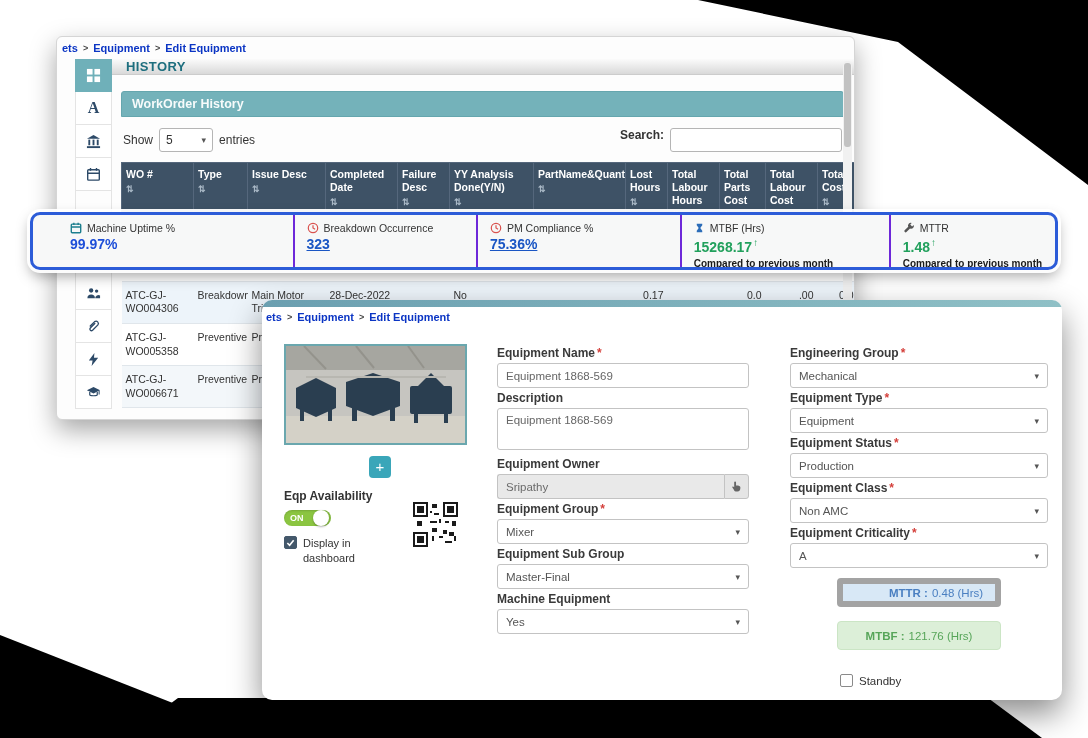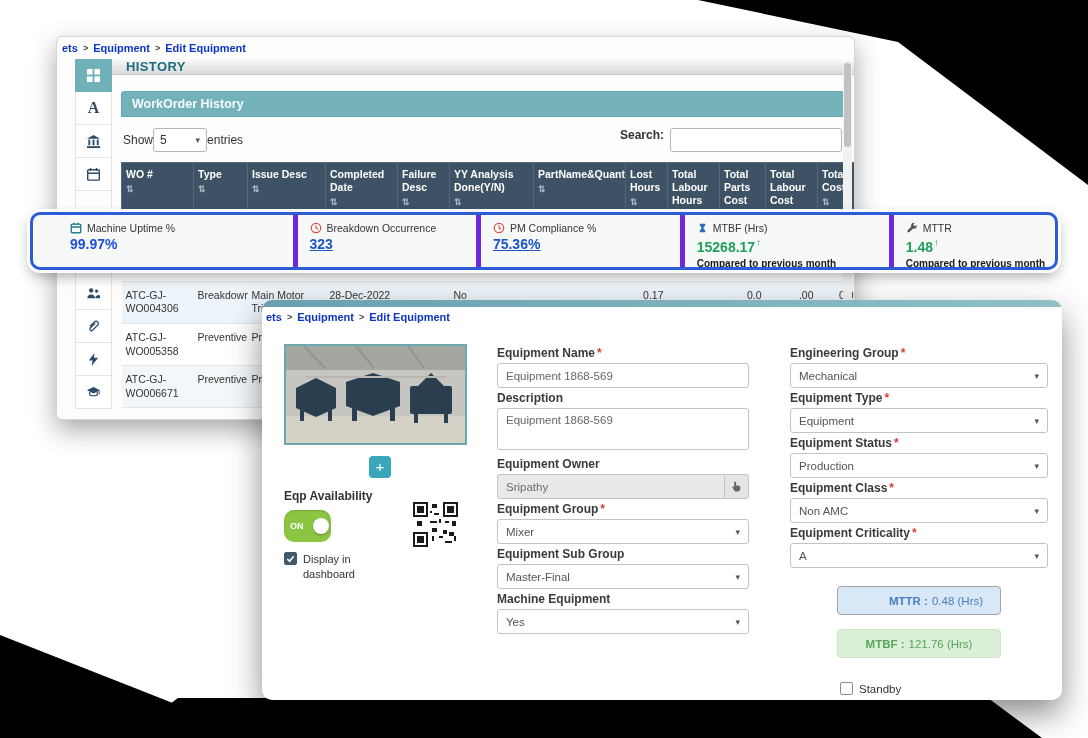--- a/index.html
+++ b/index.html
@@ -28,21 +28,21 @@
   .sb-cell.active { background:#6fb0b9; border-color:#6fb0b9; }
   .sb-gap { height:86px; border-left:1px solid #e4e4e4; border-right:1px solid #e4e4e4; }
   .sb-letter { font-size:16px; font-weight:bold; color:#2d4a68; font-family:"Liberation Serif", serif; }
   .bw-main { flex:1; display:flex; flex-direction:column; min-width:0; }
   .history-band { height:26px; background:linear-gradient(#fbfbfb,#d9d9d9); border-bottom:1px solid #cccccc;
     display:flex; align-items:center; padding-left:14px; font-size:13px; font-weight:bold; color:#1d6e7e; letter-spacing:.4px; }
   .panel-wrap { padding:16px 10px 0 9px; }
   .panel-header { height:26px; background:#74b2ba; border:1px solid #65a6ae; border-radius:3px 3px 0 0;
     display:flex; align-items:center; padding-left:10px; font-size:12.5px; font-weight:bold; color:#f7fbfb; }
   .controls { display:flex; justify-content:space-between; align-items:center; padding:11px 2px 10px 2px; }
-  .show-group { display:flex; align-items:center; font-size:12px; color:#333; }
+  .show-group { display:flex; align-items:center; gap:6px; font-size:12px; color:#333; }
   .mini-select { width:54px; height:24px; border:1px solid #b5b5b5; border-radius:3px; background:#fff;
     display:flex; align-items:center; justify-content:space-between; padding:0 6px; font-size:12px; color:#333; cursor:pointer; }
   .search-group { display:flex; align-items:flex-start; gap:6px; font-size:12px; font-weight:bold; color:#333; }
   .search-input { width:172px; height:24px; border:1px solid #b5b5b5; border-radius:3px; font-size:12px; padding:0 6px; }
 
   table.wo { width:100%; border-collapse:collapse; table-layout:fixed; font-size:10.5px; }
   table.wo thead th { background:#3e5266; color:#fff; text-align:left; vertical-align:top; padding:5px 4px;
     border:1px solid #55677c; line-height:1.25; font-weight:bold; cursor:pointer; overflow:hidden; }
   .sort { display:block; color:#a9b8c6; font-size:9px; margin-top:3px; }
   table.wo tbody td { padding:7px 4px; border-bottom:1px solid #e0e6eb; color:#333; vertical-align:top; overflow:hidden; line-height:1.3; }
@@ -55,41 +55,41 @@
 
   .vscroll { position:absolute; right:2px; top:24px; width:9px; height:350px; background:#f1f1f1; border-radius:4px; }
   .vthumb { position:absolute; top:2px; left:1px; width:7px; height:84px; background:#c2c2c2; border-radius:3px; cursor:grab; }
 
   
   #kpi-bar { position:absolute; left:30px; top:212px; width:1028px; height:58px; z-index:3;
     background:#f7f8f8; border:3px solid #2c5cd8; border-radius:10px;
     box-shadow:0 0 0 3px rgba(255,255,255,.95), 0 6px 14px rgba(0,0,0,.35);
     display:flex; align-items:stretch; overflow:hidden; }
   .kpi { padding:7px 12px 5px 12px; display:flex; flex-direction:column; justify-content:flex-start; gap:3px; min-width:0;margin-left:25px; }
-  .kpi + .kpi { border-left:5px solid #6d28d9; }
+  .kpi + .kpi { border-left:2px solid #6d28d9; }
   .ktop { display:flex; align-items:center; gap:5px; font-size:10.5px; color:#333; white-space:nowrap; }
   .kval { font-size:14px; font-weight:bold; line-height:1.1; }
   .kval.teal { color:#1d4ed8; }
   .kval.link { color:#1a56c4; text-decoration:underline; cursor:pointer; }
   .kval.green { color:#21a05c; }
   .arrow { color:#21a05c; font-size:10px; vertical-align:super; margin-left:1px; }
   .knote { font-size:10px; font-weight:bold; color:#1a1a1a; white-space:nowrap; }
 
   
   #front-window { position:absolute; left:262px; top:300px; width:800px; height:400px; background:#fff;
     border-radius:10px; box-shadow:0 14px 32px rgba(0,0,0,.45); z-index:2; overflow:hidden; }
   .fw-topstrip { height:7px; background:linear-gradient(90deg,#6b9fb0,#8fc0c6); }
   .fw-crumbs { height:20px; padding-left:4px; display:flex; align-items:center; }
 
   .col-left { position:absolute; left:22px; top:44px; width:192px; }
   .photo-frame { width:183px; height:101px; border:2px solid #6aa7ae; background:#c6c5c0; }
   .add-btn { width:22px; height:22px; margin:11px auto 0 auto; background:#3aa6b9; color:#fff; border:none;
     border-radius:4px; font-size:15px; line-height:20px; text-align:center; cursor:pointer; display:block; }
   .avail-label { margin-top:11px; font-size:12px; font-weight:bold; color:#333; }
-  .toggle { margin-top:7px; width:47px; height:32px; border-radius:10px; background:#8bc541;
+  .toggle { margin-top:7px; width:47px; height:16px; border-radius:10px; background:#8bc541;
     display:flex; align-items:center; justify-content:space-between; padding:0 2px 0 6px; cursor:pointer;
     box-shadow:inset 0 1px 2px rgba(0,0,0,.15); }
   .on-text { color:#fff; font-size:9px; font-weight:bold; }
   .knob { width:16px; height:16px; background:#fff; border-radius:50%; box-shadow:0 1px 2px rgba(0,0,0,.3); }
   .check-row { margin-top:10px; display:flex; gap:6px; align-items:flex-start; font-size:11px; color:#333; width:86px; line-height:1.35; cursor:pointer; }
   .cb { width:13px; height:13px; flex:0 0 13px; border:1px solid #8a8a8a; background:#fff; display:flex; align-items:center; justify-content:center; border-radius:2px; }
   .cb.checked { background:#44586b; border-color:#44586b; }
   .qr { position:absolute; left:151px; top:202px; width:45px; height:45px; }
 
   .col-mid { position:absolute; left:235px; top:46px; width:252px; }
@@ -104,21 +104,21 @@
   .select { width:100%; height:25px; border:1px solid #c3c3c3; border-radius:3px; background:#fff;
     display:flex; align-items:center; justify-content:space-between; padding:0 8px; font-size:11.5px; color:#555; cursor:pointer; }
   .chev { color:#555; font-size:9px; }
   .input-group { display:flex; width:100%; }
   .input-group .tinput { border-radius:3px 0 0 3px; border-right:none; }
   .pick-btn { width:28px; height:25px; border:1px solid #c3c3c3; border-radius:0 3px 3px 0; background:#e5e5e5; cursor:pointer;
     display:flex; align-items:center; justify-content:center; }
 
   .metric-box { width:164px; height:29px; margin:0 auto; border-radius:4px; display:flex; align-items:center; justify-content:center;
     gap:4px; font-size:11.5px; }
-  .metric-box.mttr { margin-top:18px; background:#d8e8f6; border:1px solid #a3a3a3; color:#4a7fc1;padding-left:34px; }
+  .metric-box.mttr { margin-top:10px; background:#d8e8f6; border:6px solid #a3a3a3; color:#4a7fc1;padding-left:34px; }
   .metric-box.mtbf { margin-top:14px; background:#dcefd8; border:1px solid #cbe5c5; color:#57a559; }
   .mlabel { font-weight:bold; }
   .standby { margin-top:24px; margin-left:50px; display:flex; align-items:center; gap:6px; font-size:11.5px; color:#333; cursor:pointer; }
 </style>
 </head>
 <body>
 
 <div id="stage">
 
   <div class="bg-poly" id="poly-topright"></div>

